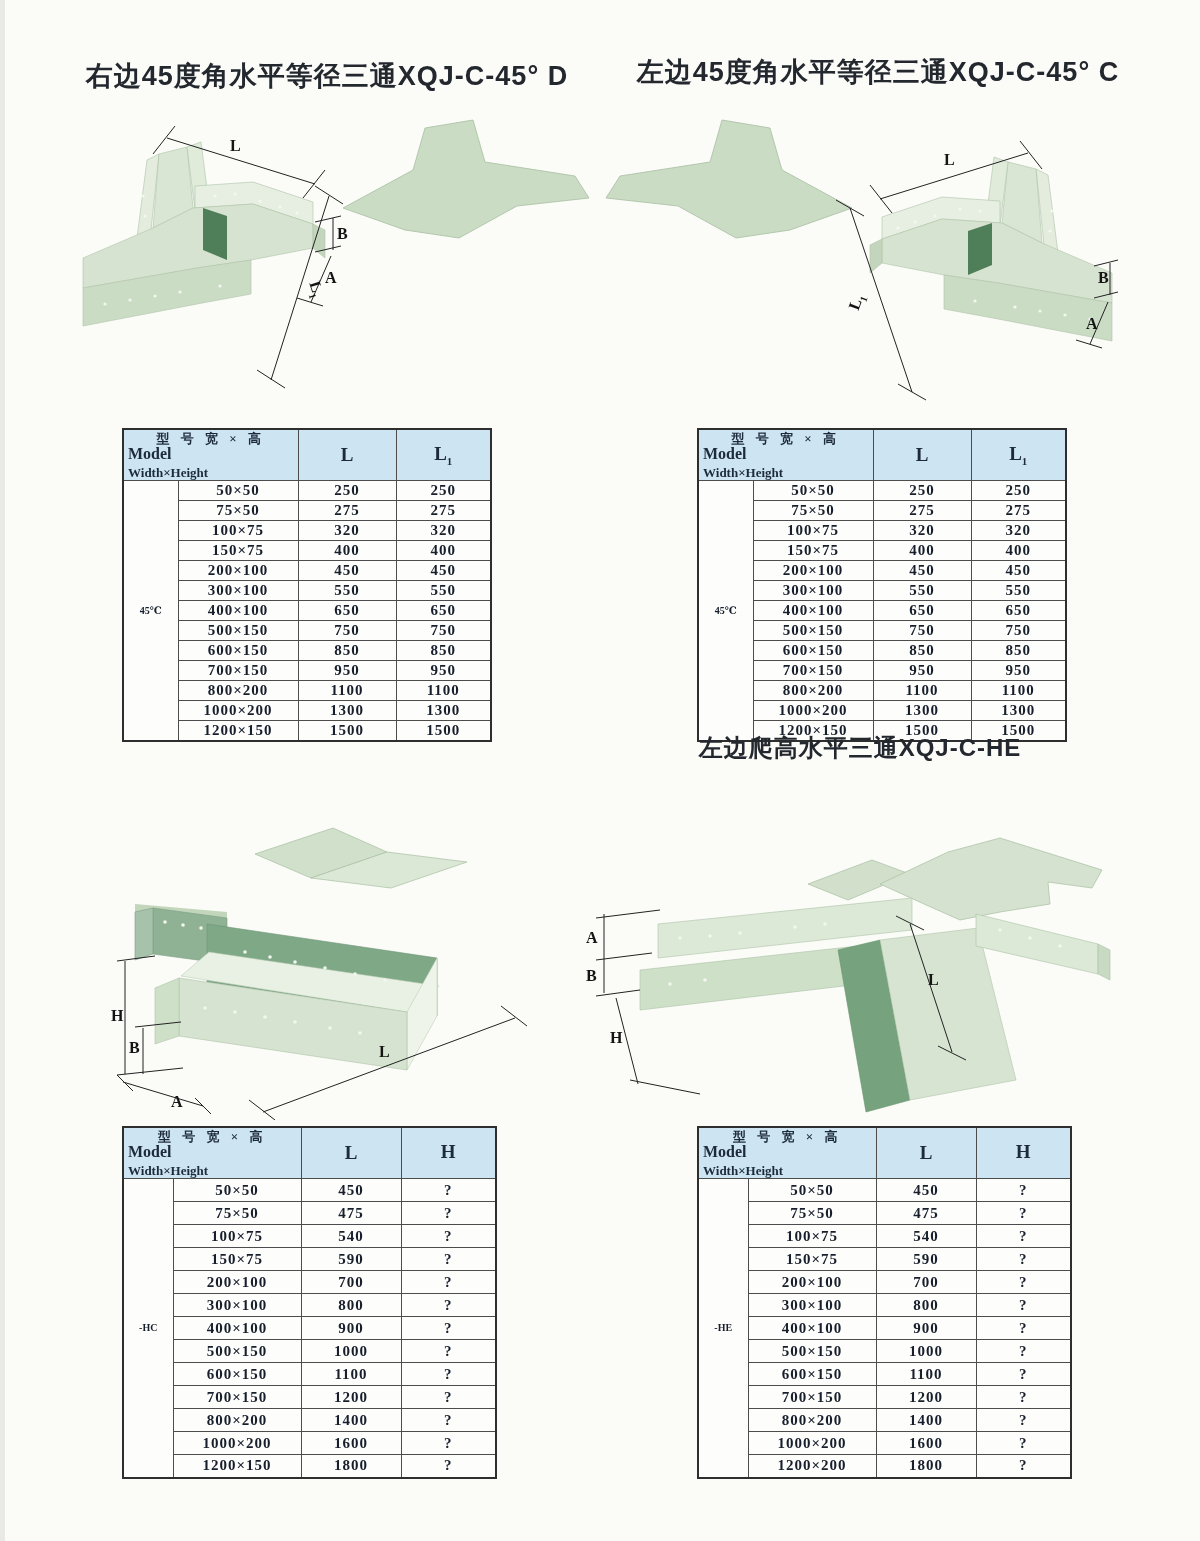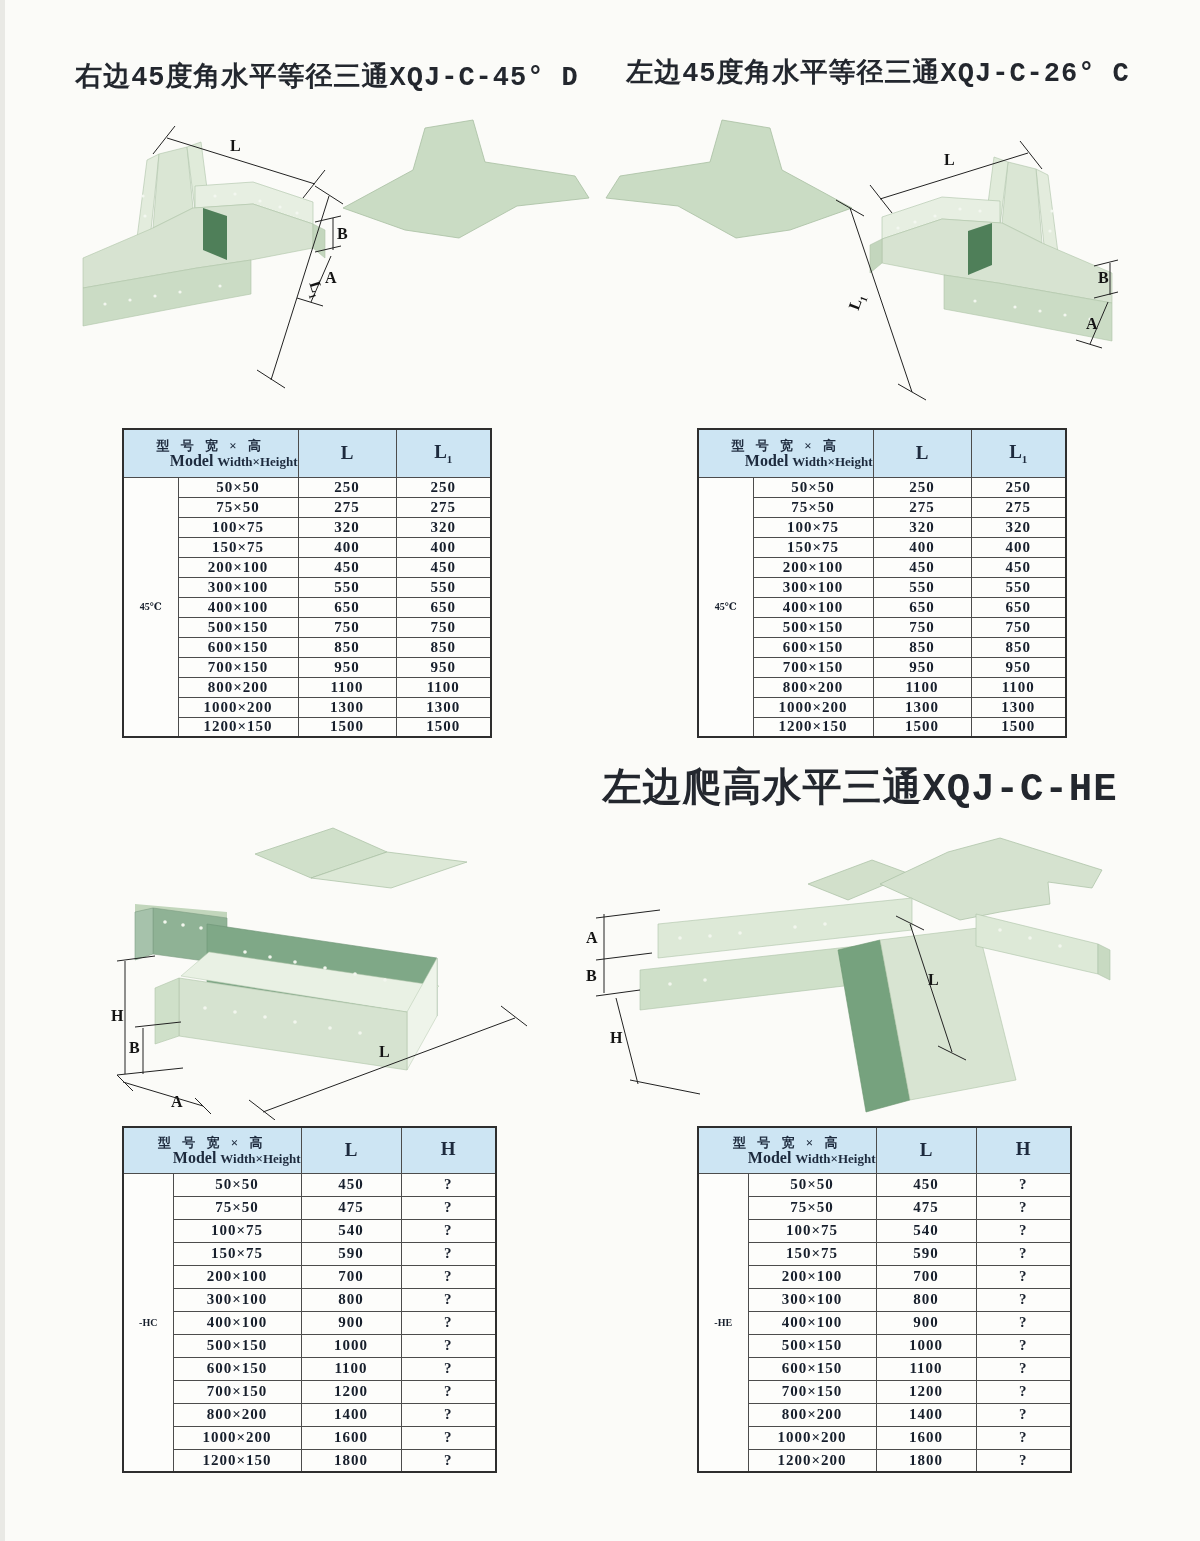--- a/index.html
+++ b/index.html
@@ -6,42 +6,42 @@
   body{background:#d8d8d4;}
   .page{
     position:relative;width:1200px;height:1541px;margin:0 auto;
     background:#fbfbf8;overflow:hidden;
     font-family:"Liberation Sans","DejaVu Sans",sans-serif;
   }
   .page::before{content:"";position:absolute;left:0;top:0;width:5px;height:100%;
     background:#e9e9e5;}
   .sec-title{
     position:absolute;text-align:center;font-weight:bold;color:#23272e;
-    font-family:Liberation Mono, monospace;letter-spacing:1px;
+    font-family:Liberation Sans, sans-serif;letter-spacing:1px;
     white-space:nowrap;
   }
   .figure{position:absolute;}
   .figure svg{position:absolute;left:0;top:0;}
   .dim{
     position:absolute;font-family:"Liberation Serif","DejaVu Serif",serif;
     font-weight:bold;font-size:16px;color:#141414;line-height:1;
   }
   .dim sub{font-size:10px;}
   .dim i{font-style:normal;}
   .tablewrap{position:absolute;}
   table.spec{
     border-collapse:collapse;table-layout:fixed;background:#fdfdfb;
     font-family:"Liberation Serif","DejaVu Serif",serif;color:#1a2230;
     border:2px solid #2e2e2e;
   }
   table.spec th,table.spec td{border:1px solid #4c4c4c;padding:0;text-align:center;vertical-align:middle;}
   table.spec thead th{background:#cde5f3;}
   .h-model{line-height:1.05;}
   .h-model .cn{font-size:13px;font-weight:bold;letter-spacing:4px;color:#1d2a3d;margin-top:2px;}
-  .h-model .en{display:flex;align-items:baseline;justify-content:flex-end;padding-left:4px;gap:4px;color:#1d2a3d;}
+  .h-model .en{display:flex;align-items:baseline;justify-content:center;padding-left:4px;gap:4px;color:#1d2a3d;flex-direction:column;}
   .h-model .enm{font-size:16px;font-weight:bold;}
   .h-model .ens{font-size:13px;font-weight:bold;letter-spacing:0;}
   .h-col{font-size:19px;font-weight:bold;color:#1d2a3d;}
   .h-col sub{font-size:11px;}
   table.spec td{font-weight:bold;font-size:15px;letter-spacing:1px;color:#171f2c;}
   table.spec td.model-cell{font-size:10px;letter-spacing:0;}
   .t-top thead tr{height:48px;}
   .t-top tbody tr{height:20px;}
   .t-bot thead tr{height:46px;}
   .t-bot tbody tr{height:23px;}
@@ -187,21 +187,21 @@
           </tr>
           <tr>
             <td class="size-cell">1200×150</td>
             <td class="val-cell">1500</td>
             <td class="val-cell">1500</td>
           </tr>
         </tbody>
     </table>
   </div>
 
-  <div class="sec-title" style="left:608px;top:54px;width:540px;font-size:27px;">左边45度角水平等径三通XQJ-C-26° C</div>
+  <div class="sec-title" style="left:608px;top:54px;width:540px;font-size:27px;">左边45度角水平等径三通XQJ-C-45° C</div>
 
   <div class="figure" style="left:600px;top:108px;width:520px;height:312px">
     <svg width="520" height="312" viewBox="0 0 520 312">
       <path d="M252,100 L182,62 L170,20 L122,12 L110,54 L20,68 L6,90 L78,98 L136,130 L190,122 Z" fill="#cadcc4" stroke="#a8bfa2" stroke-width="0.8"></path>
       <polygon points="444,137 436,61 448,67 458,145" fill="#e3ecdd" stroke="#adc2a7" stroke-width="0.6"></polygon>
       <polygon points="436,61 408,54 402,115 442,135" fill="#dae6d4" stroke="#adc2a7" stroke-width="0.6"></polygon>
       <polygon points="408,54 394,49 386,111 400,117" fill="#e0ebda" stroke="#adc2a7" stroke-width="0.6"></polygon>
       <polygon points="400,115 342,111 282,131 282,109 342,89 400,93" fill="#e7efe2" stroke="#adc2a7" stroke-width="0.6"></polygon>
       <polygon points="512,165 442,135 402,115 342,111 282,131 282,155 344,167 398,175 512,195" fill="#d7e3d1" stroke="#aec4a8" stroke-width="0.6"></polygon>
       <polygon points="392,115 368,123 368,167 392,157" fill="#4f7f59"></polygon>
@@ -471,21 +471,21 @@
           </tr>
           <tr>
             <td class="size-cell">1200×150</td>
             <td class="val-cell">1800</td>
             <td class="val-cell">?</td>
           </tr>
         </tbody>
     </table>
   </div>
 
-  <div class="sec-title" style="left:600px;top:760px;width:520px;font-size:39px;">左边爬高水平三通XQJ-C-HE</div>
+  <div class="sec-title" style="left:600px;top:732px;width:520px;font-size:24px;">左边爬高水平三通XQJ-C-HE</div>
 
   <div class="figure" style="left:580px;top:812px;width:540px;height:308px">
     <svg width="540" height="308" viewBox="0 0 540 308">
 
       <polygon points="228,72 292,48 330,62 268,88" fill="#d2e0cb" stroke="#a8bfa2" stroke-width="0.7"></polygon>
       <path d="M300,72 L368,40 L420,26 L522,58 L512,76 L468,70 L470,92 L420,100 L380,108 L344,92 Z" fill="#d5e2cf" stroke="#a8bfa2" stroke-width="0.7"></path>
 
       <polygon points="78,112 332,86 332,118 78,146" fill="#dde9d7" stroke="#adc2a7" stroke-width="0.6"></polygon>
       <polygon points="60,158 332,128 332,166 60,198" fill="#cfe0c9" stroke="#adc2a7" stroke-width="0.6"></polygon>
 

